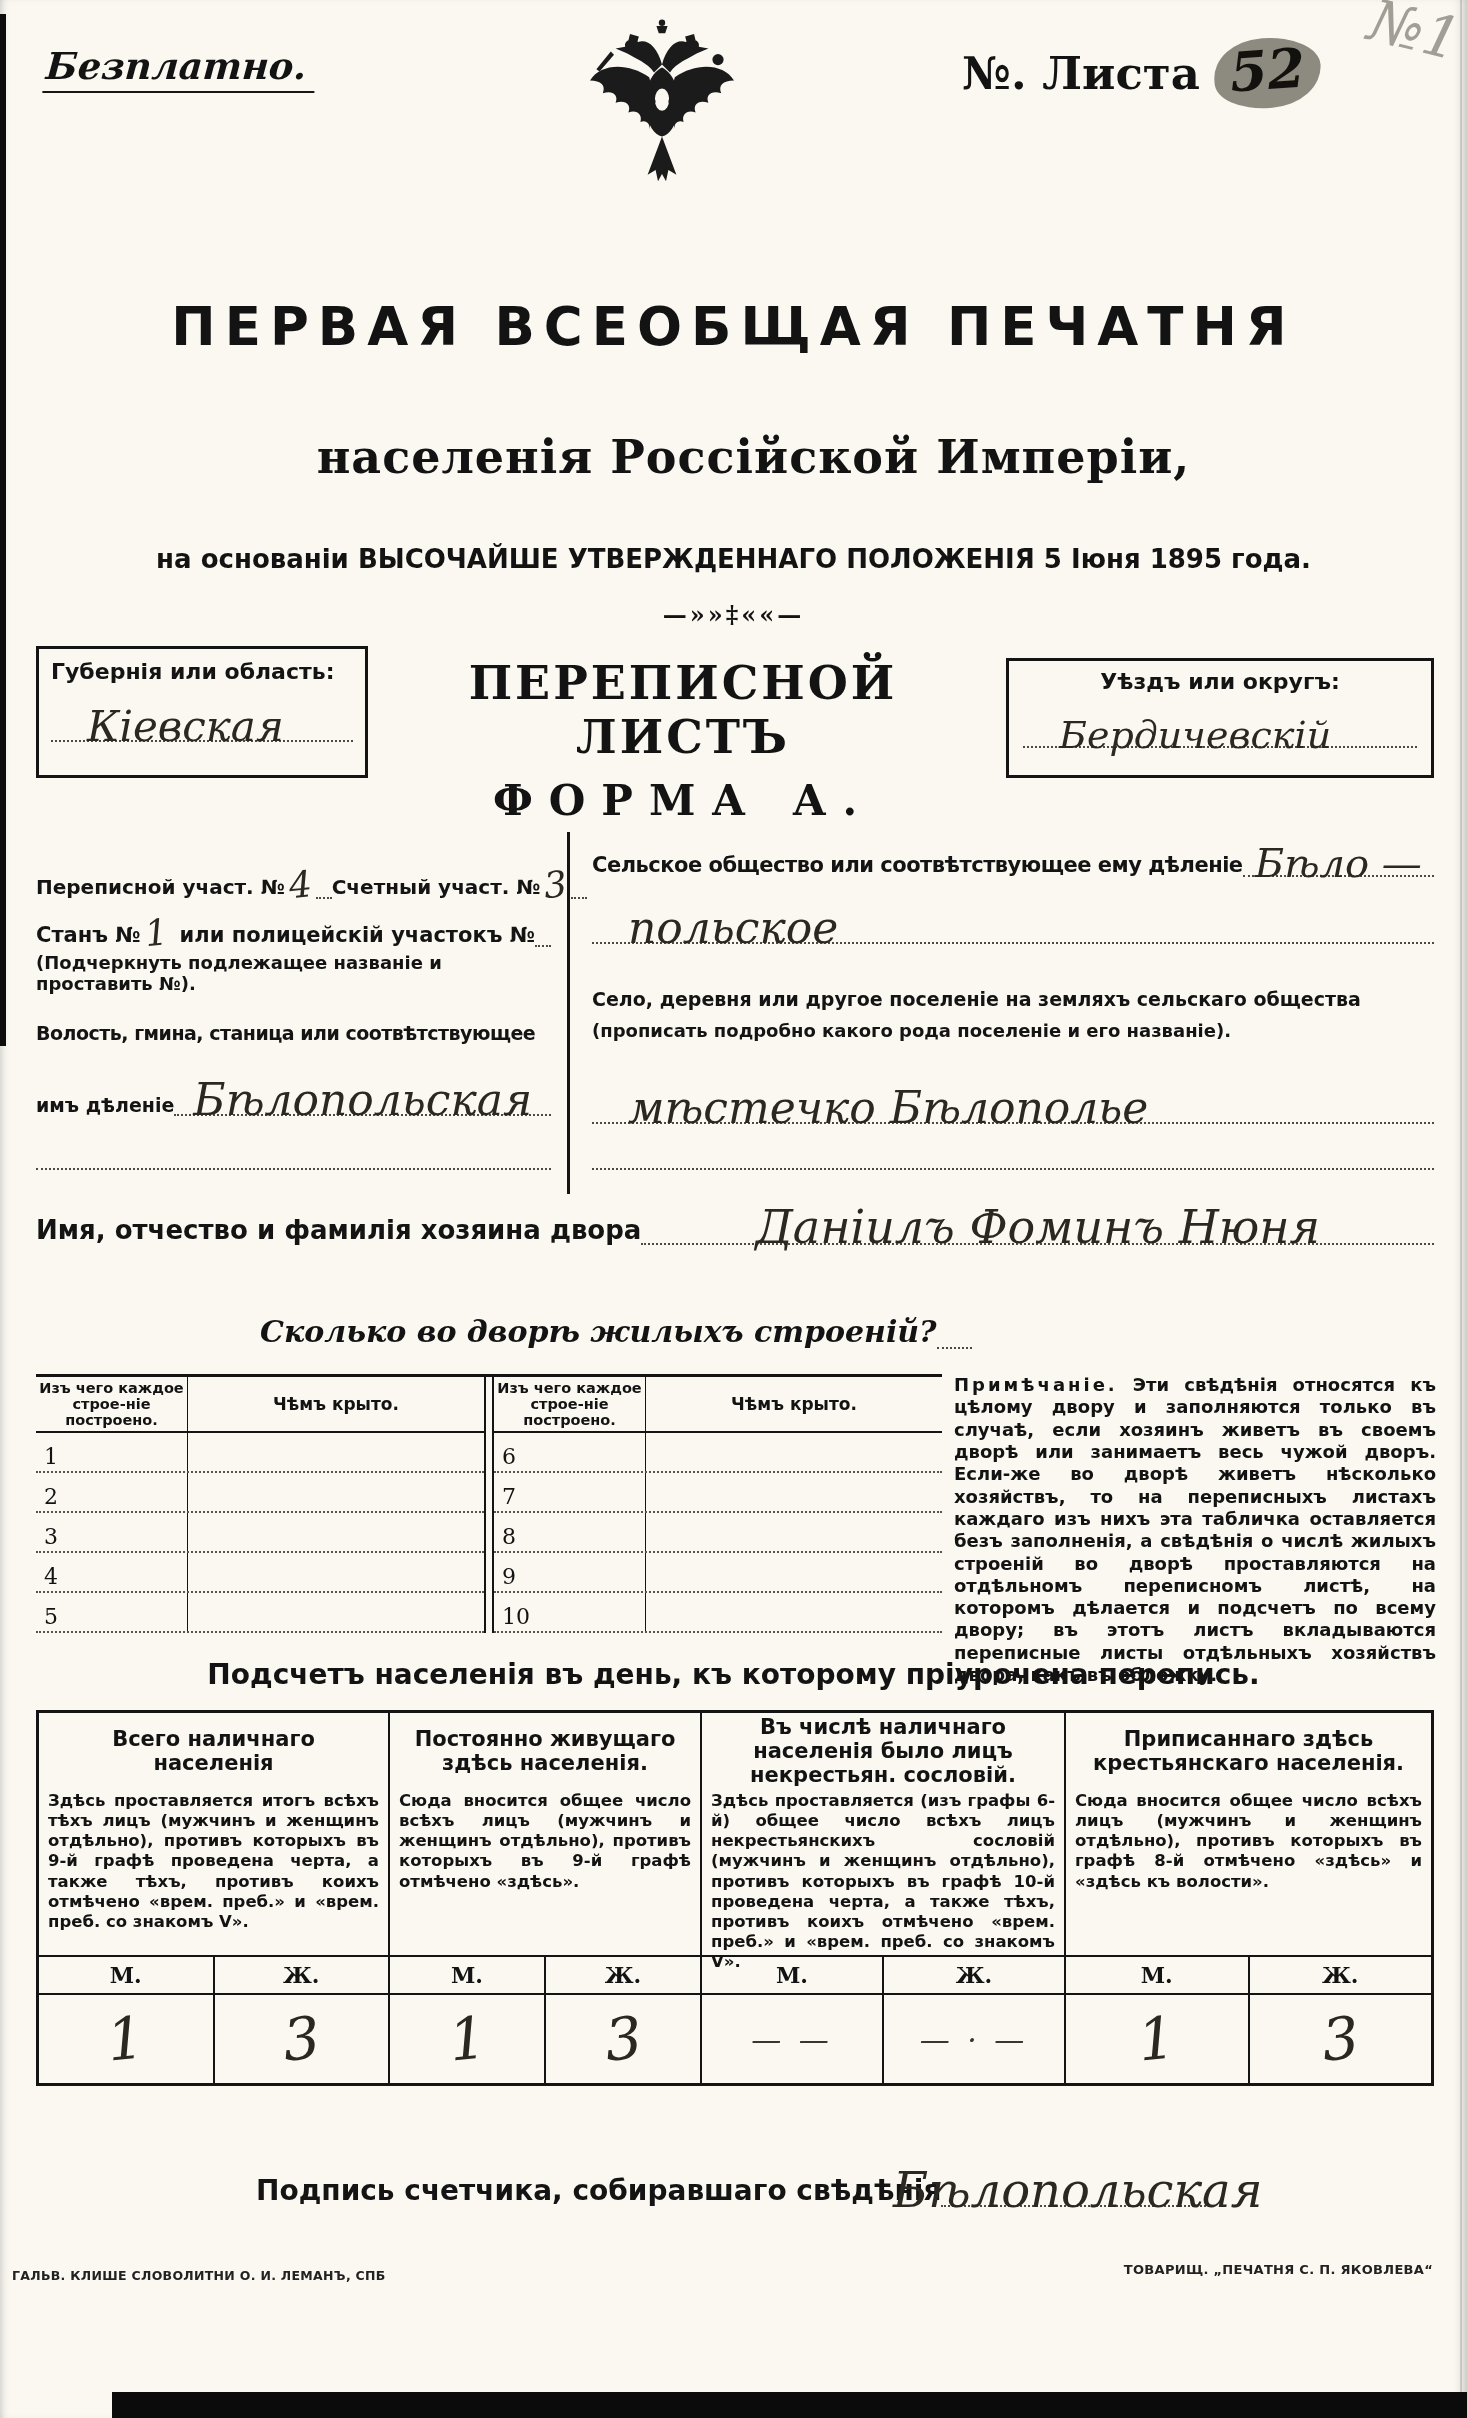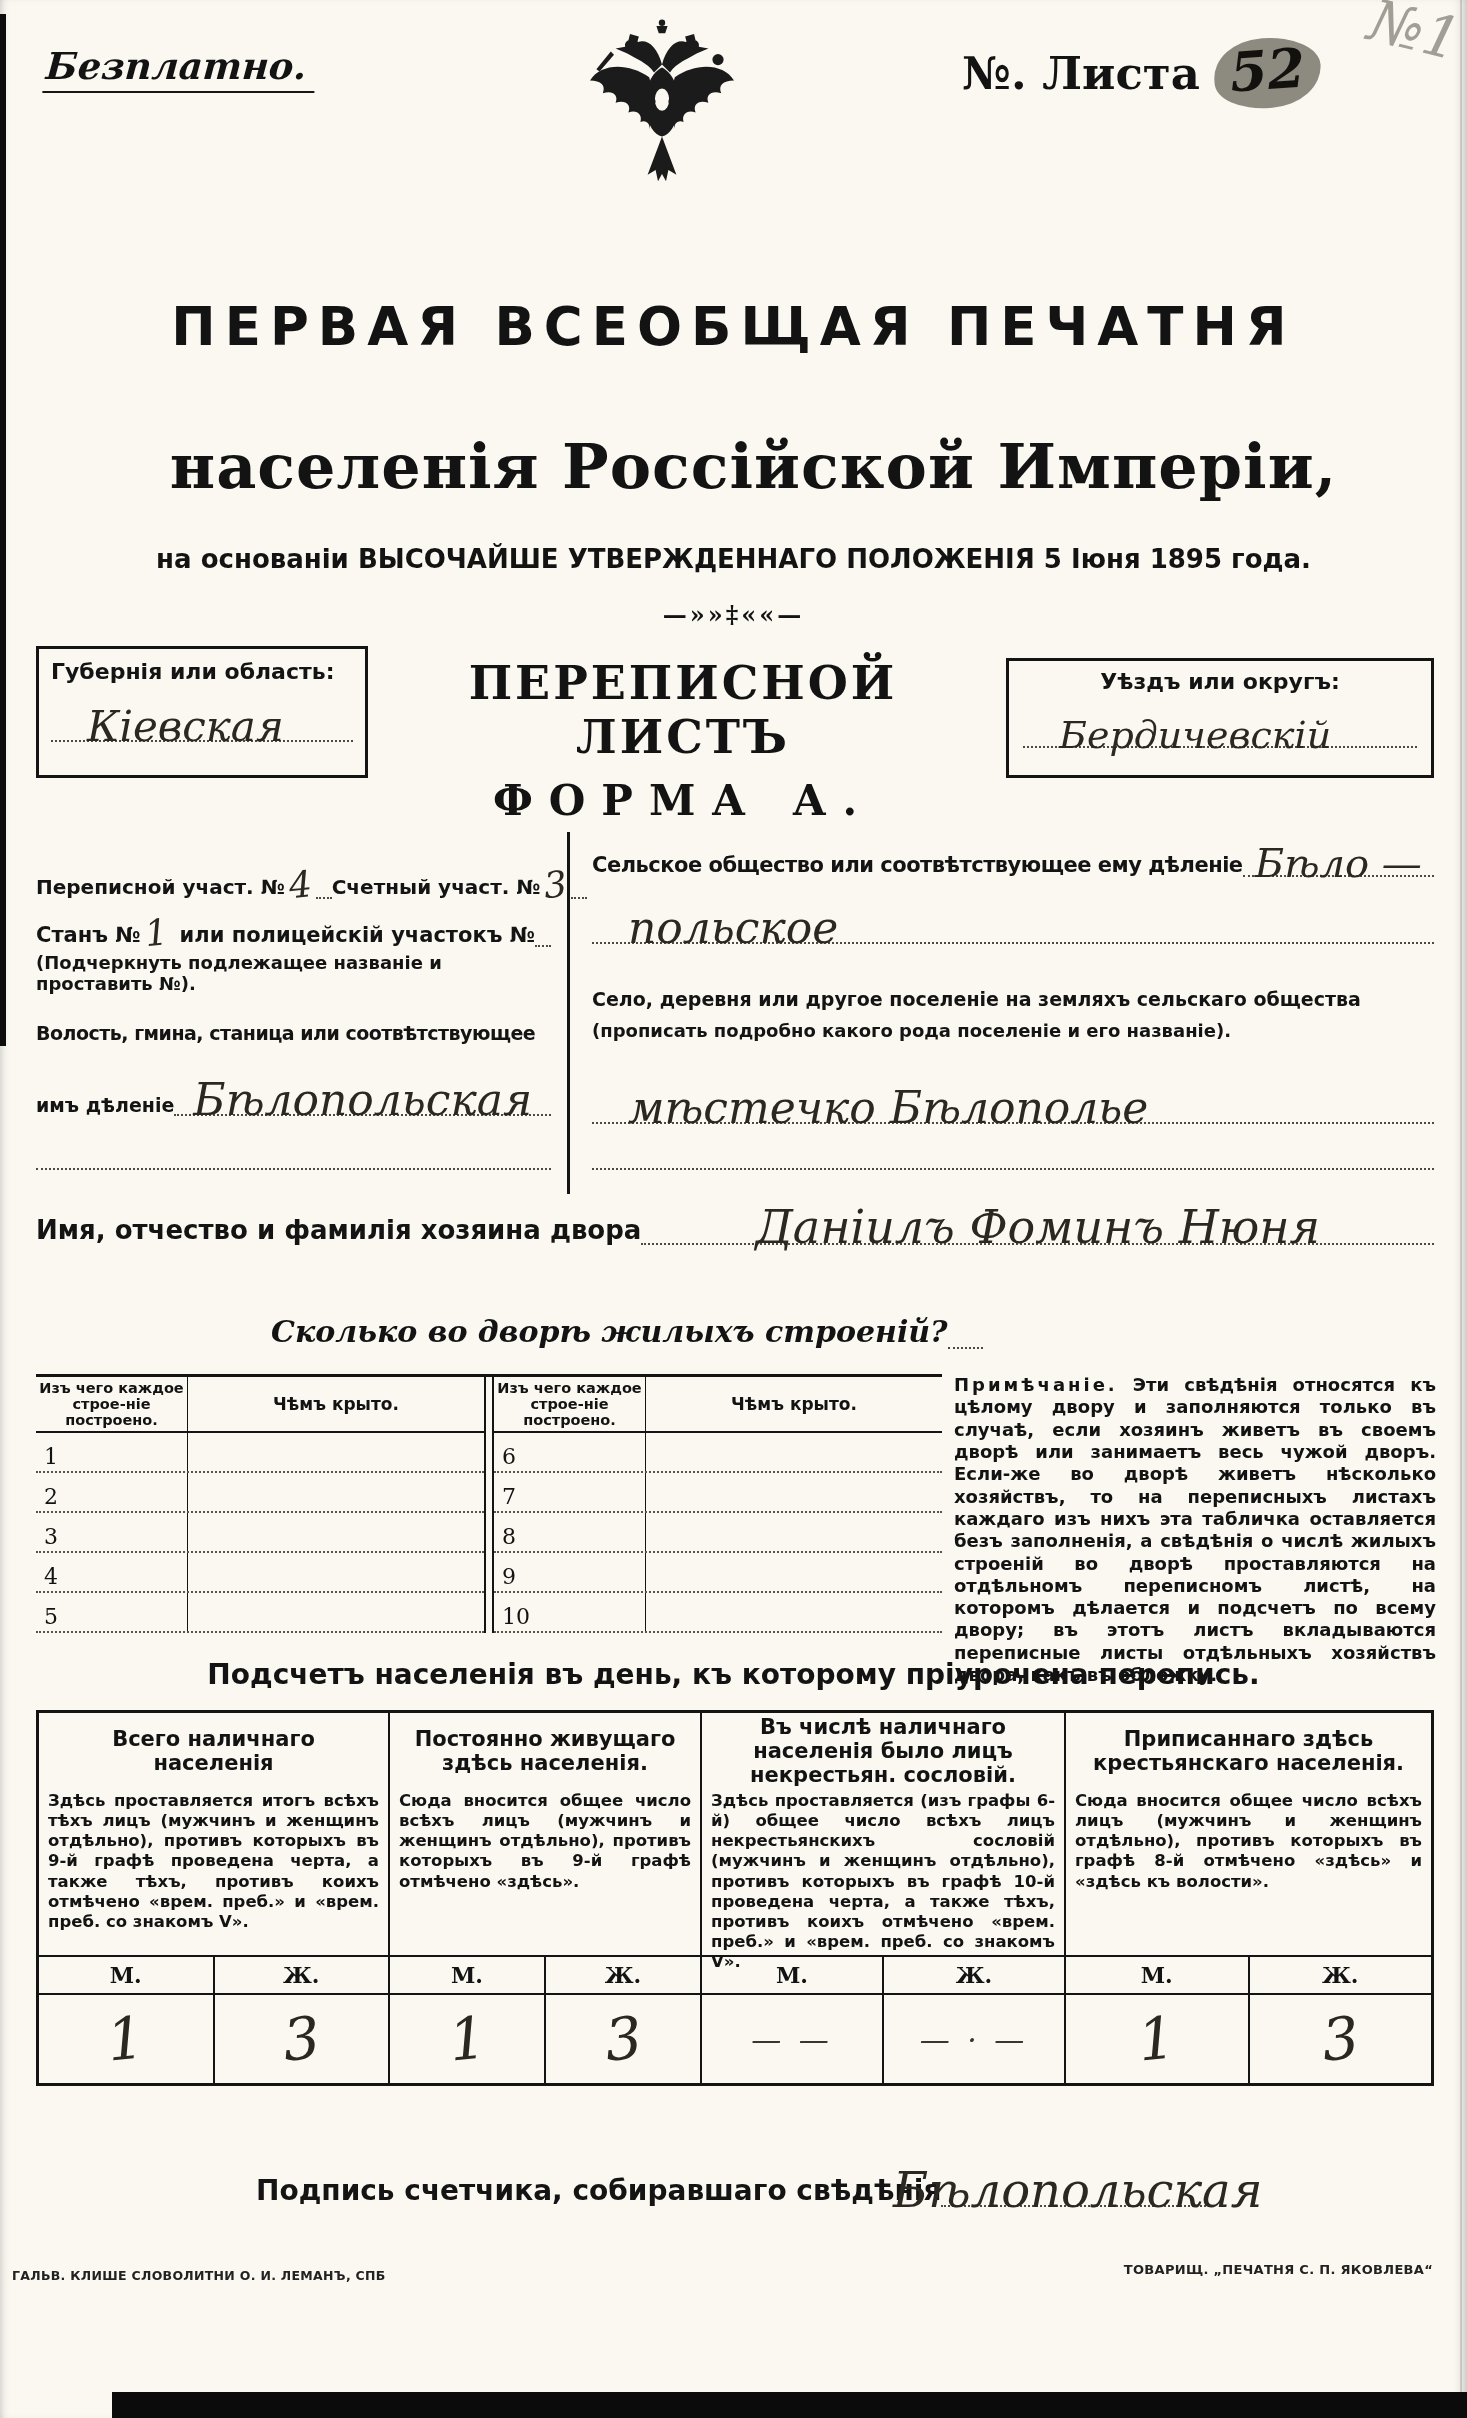--- a/index.html
+++ b/index.html
@@ -35,21 +35,21 @@
   .eagle { position:absolute; left:582px; top:16px; width:160px; height:172px; }
   .sheetno { position:absolute; left:962px; top:38px; display:flex; align-items:center; }
   .sheetno-label { font-size:45px; font-weight:bold; font-family:"DejaVu Serif", serif; }
   .blot { display:inline-block; margin-left:14px; background:#8d8b80; padding:0 16px 6px;
           border-radius:48% 55% 50% 52% / 58% 45% 60% 42%; transform:rotate(-4deg); }
   .blot .hw { font-size:54px; font-weight:bold; color:#13110d; }
 
   .title1 { position:absolute; top:296px; left:0; width:100%; text-align:center;
             font-family:"DejaVu Sans",sans-serif; font-weight:bold; font-size:53px; letter-spacing:9px; }
   .title2 { position:absolute; top:430px; left:0; width:100%; text-align:center;
-            font-weight:bold; font-size:62px; letter-spacing:1px;padding-left:40px; }
+            font-weight:bold; font-size:46px; letter-spacing:1px;padding-left:40px; }
   .title3 { position:absolute; top:544px; left:0; width:100%; text-align:center;
             font-family:"DejaVu Sans",sans-serif; font-weight:bold; font-size:26px; }
   .ornament { position:absolute; top:600px; left:0; width:100%; text-align:center;
               font-size:24px; letter-spacing:3px; font-weight:bold; }
 
   
   .gub-box { position:absolute; left:36px; top:646px; width:332px; height:132px;
              border:3px solid #141414; padding:10px 12px 14px; }
   .gub-box .fill { height:58px; }
   .uezd-box { position:absolute; left:1006px; top:658px; width:428px; height:120px;
@@ -63,21 +63,21 @@
   .form-area { position:absolute; left:36px; top:830px; width:1398px; height:368px; }
   .vline { position:absolute; left:531px; top:2px; width:2.5px; height:362px; background:#141414; }
   .fl { position:absolute; left:0; width:515px; }
   .fr { position:absolute; left:556px; width:842px; }
   .hw-num { font-size:36px; margin:0 4px; transform:rotate(-6deg); position:relative; top:6px; }
 
   
   .owner1 { position:absolute; left:36px; top:1200px; width:1398px; }
   .owner1 .hw { font-size:46px; }
   .owner2 { position:absolute; left:36px; top:1262px; width:1398px; }
-  .qline  { position:absolute; left:271px; top:1314px; width:712px; }
+  .qline  { position:absolute; left:260px; top:1314px; width:712px; }
   .qtext  { font-weight:bold; font-style:italic; font-size:30px; white-space:nowrap; }
 
   
   .btable { position:absolute; left:36px; top:1374px; width:906px; display:flex;
             border-top:3px solid #141414; }
   .bhalf { width:448px; }
   .bmid { width:10px; border-left:2.5px solid #141414; border-right:2.5px solid #141414; }
   .bh-row { display:flex; height:40px; border-bottom:2.5px dotted #55534c; }
   .bh-head { height:56px; border-bottom:2.5px solid #141414; }
   .bh-c1 { width:152px; border-right:1.5px solid #141414; display:flex; align-items:flex-end;

